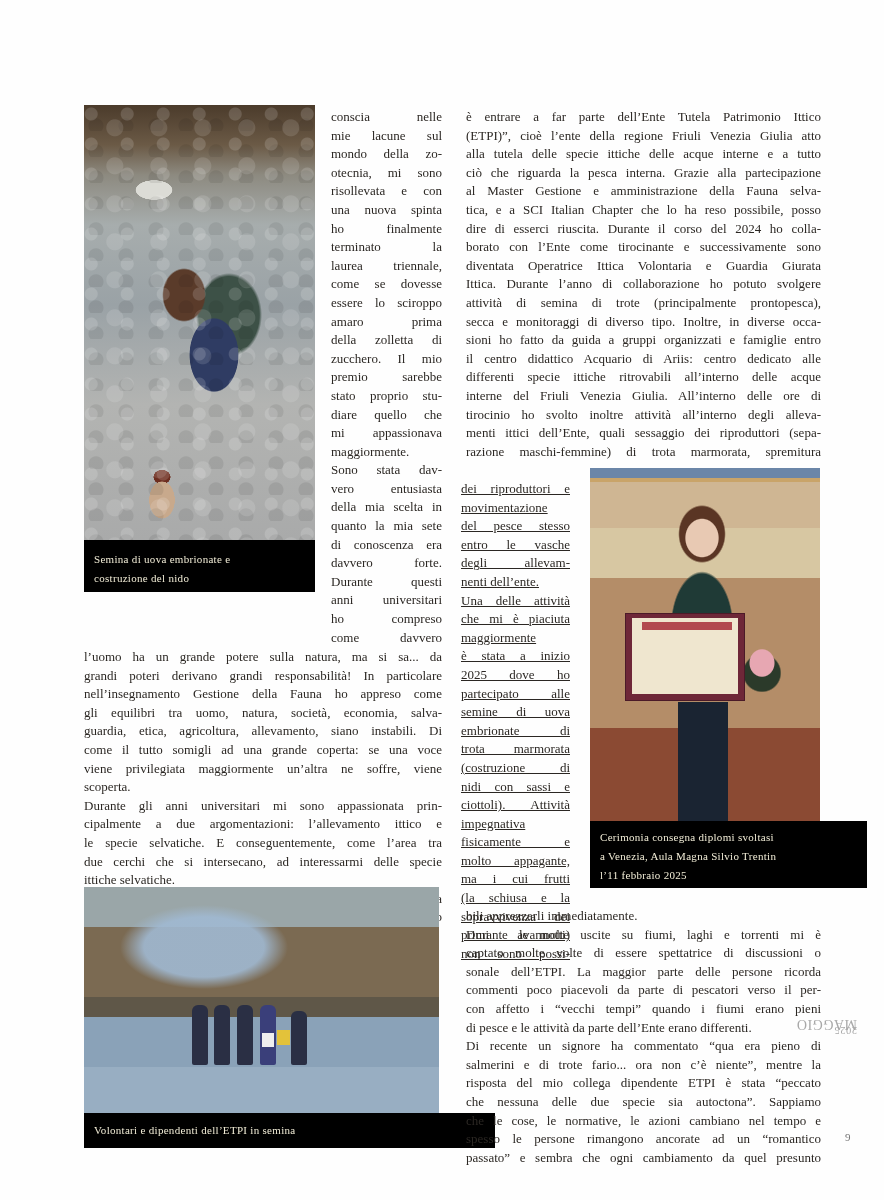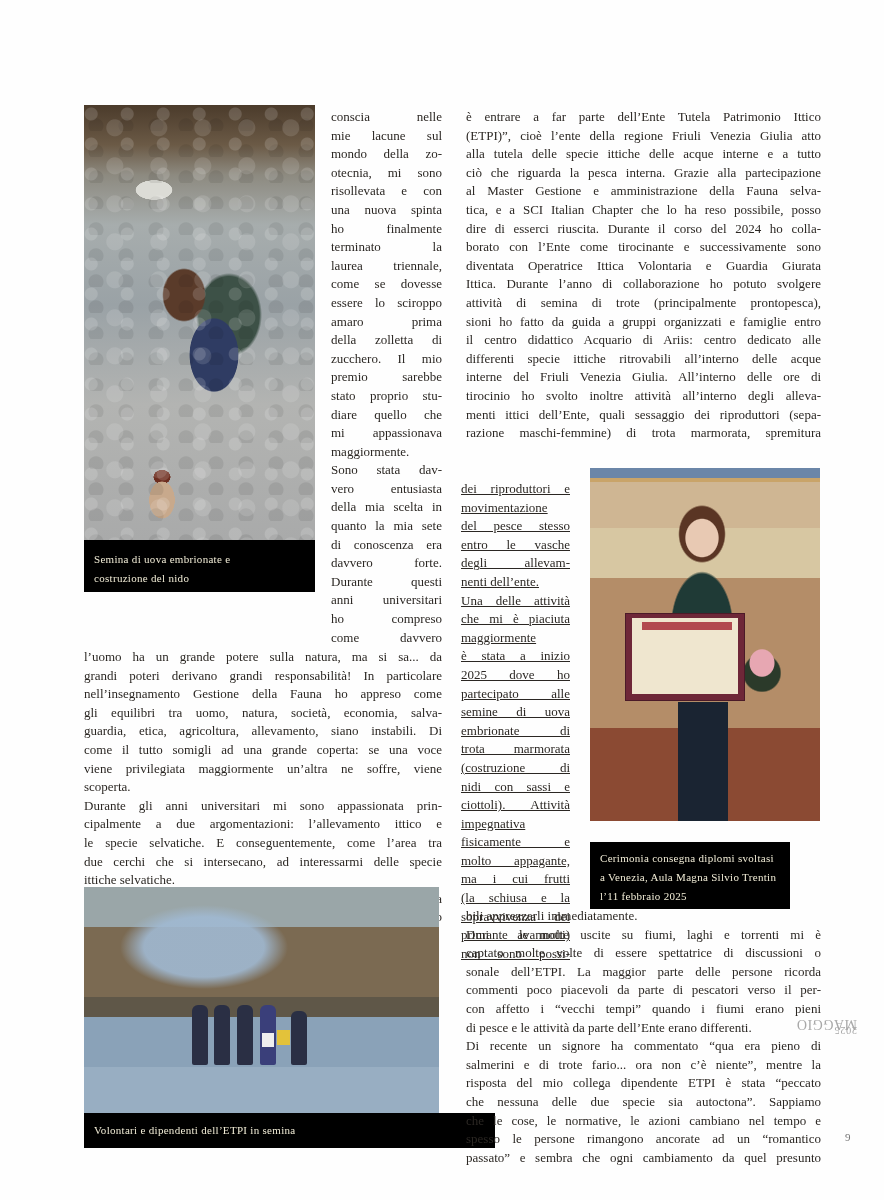--- a/index.html
+++ b/index.html
@@ -141,20 +141,21 @@
       <span class="line">(ETPI)”, cioè l’ente della regione Friuli Venezia Giulia atto</span>
       <span class="line">alla tutela delle specie ittiche delle acque interne e a tutto</span>
       <span class="line">ciò che riguarda la pesca interna. Grazie alla partecipazione</span>
       <span class="line">al Master Gestione e amministrazione della Fauna selva-</span>
       <span class="line">tica, e a SCI Italian Chapter che lo ha reso possibile, posso</span>
       <span class="line">dire di esserci riuscita. Durante il corso del 2024 ho colla-</span>
       <span class="line">borato con l’Ente come tirocinante e successivamente sono</span>
       <span class="line">diventata Operatrice Ittica Volontaria e Guardia Giurata</span>
       <span class="line">Ittica. Durante l’anno di collaborazione ho potuto svolgere</span>
       <span class="line">attività di semina di trote (principalmente prontopesca),</span>
+      <span class="line">secca e monitoraggi di diverso tipo. Inoltre, in diverse occa-</span>
       <span class="line">sioni ho fatto da guida a gruppi organizzati e famiglie entro</span>
       <span class="line">il centro didattico Acquario di Ariis: centro dedicato alle</span>
       <span class="line">differenti specie ittiche ritrovabili all’interno delle acque</span>
       <span class="line">interne del Friuli Venezia Giulia. All’interno delle ore di</span>
       <span class="line">tirocinio ho svolto inoltre attività all’interno degli alleva-</span>
       <span class="line">menti ittici dell’Ente, quali sessaggio dei riproduttori (sepa-</span>
       <span class="line">razione maschi-femmine) di trota marmorata, spremitura</span>
     </div>
 
   <div class="txt" id="col-right-narrow" style="left:461px; top:480px; width:109px;text-decoration:underline;">
@@ -183,21 +184,21 @@
       <span class="line">(la schiusa e la</span>
       <span class="line">sopravvivenza dei</span>
       <span class="line">primi avannotti)</span>
       <span class="line">non sono possi-</span>
     </div>
 
   <div class="photo" id="photo-2">
     <div class="diploma"></div>
     <div class="legs"></div>
   </div>
-  <div class="caption" style="left:590px; top:821px; width:200px; height:67px; padding-top:7px;margin-top:21px;">
+  <div class="caption" style="left:590px; top:821px; width:277px; height:67px; padding-top:7px;">
     <div>Cerimonia consegna diplomi svoltasi</div>
     <div>a Venezia, Aula Magna Silvio Trentin</div>
     <div>l’11 febbraio 2025</div>
   </div>
 
   <div class="txt" id="col-right-wide-bottom" style="left:466px; top:907px; width:355px;">
       <span class="line last">bili apprezzarli immediatamente.</span>
       <span class="line">Durante le molte uscite su fiumi, laghi e torrenti mi è</span>
       <span class="line">captato molte volte di essere spettatrice di discussioni o</span>
       <span class="line">sonale dell’ETPI. La maggior parte delle persone ricorda</span>

